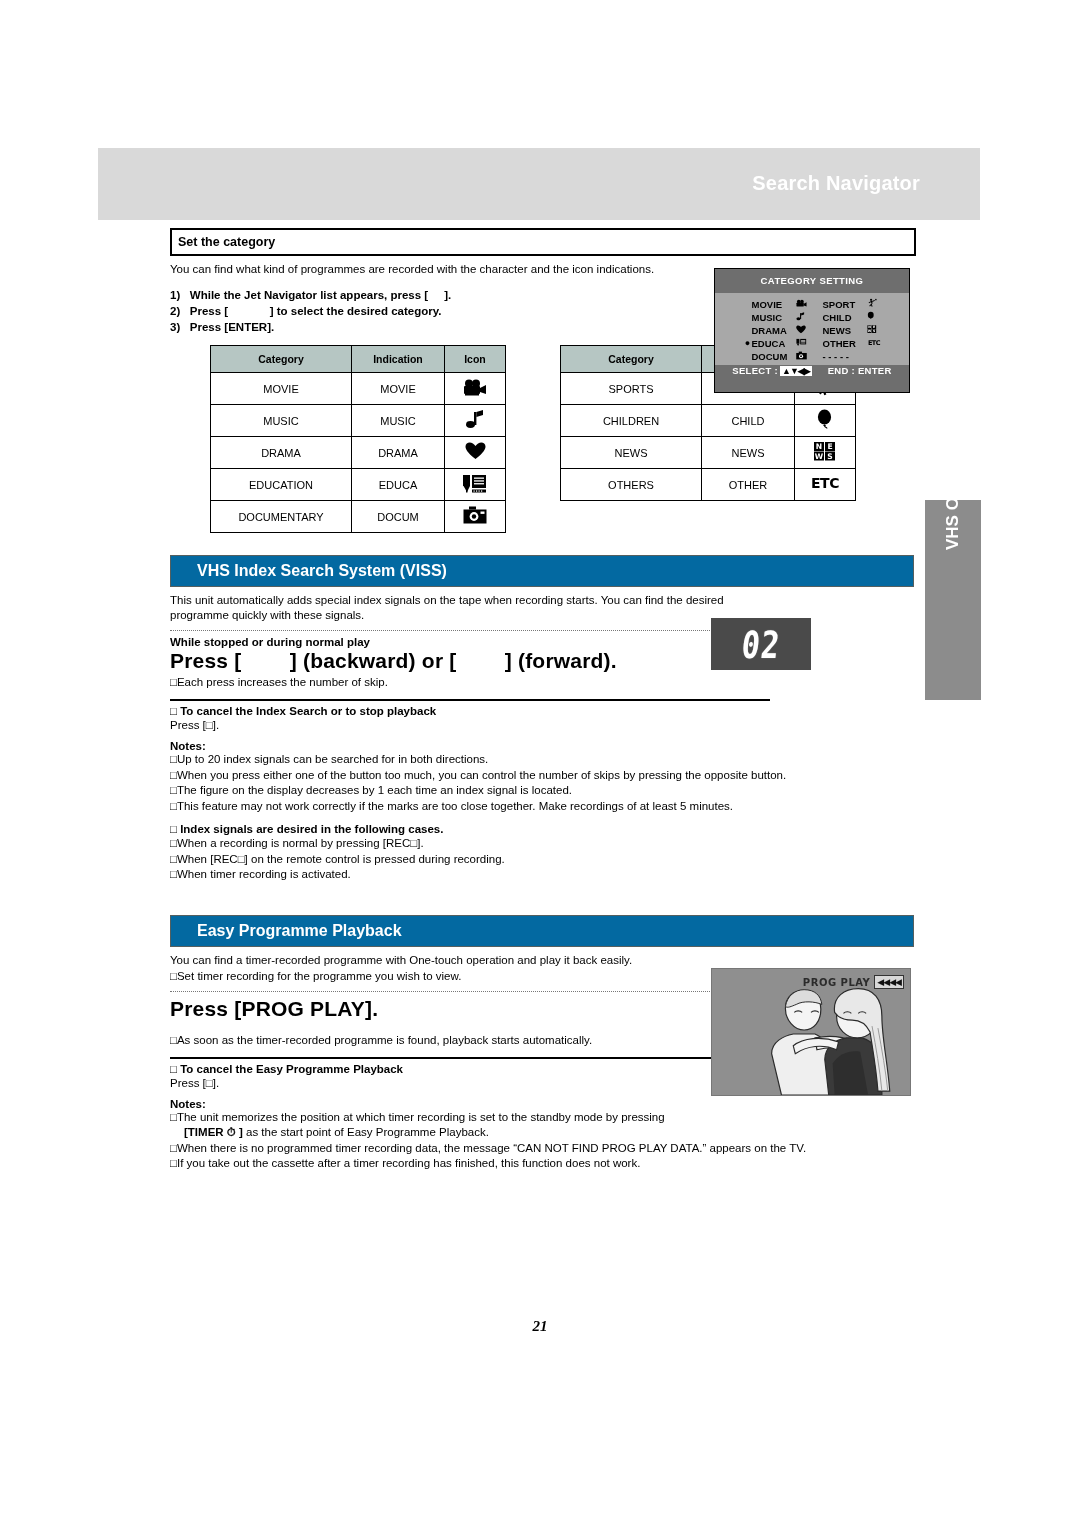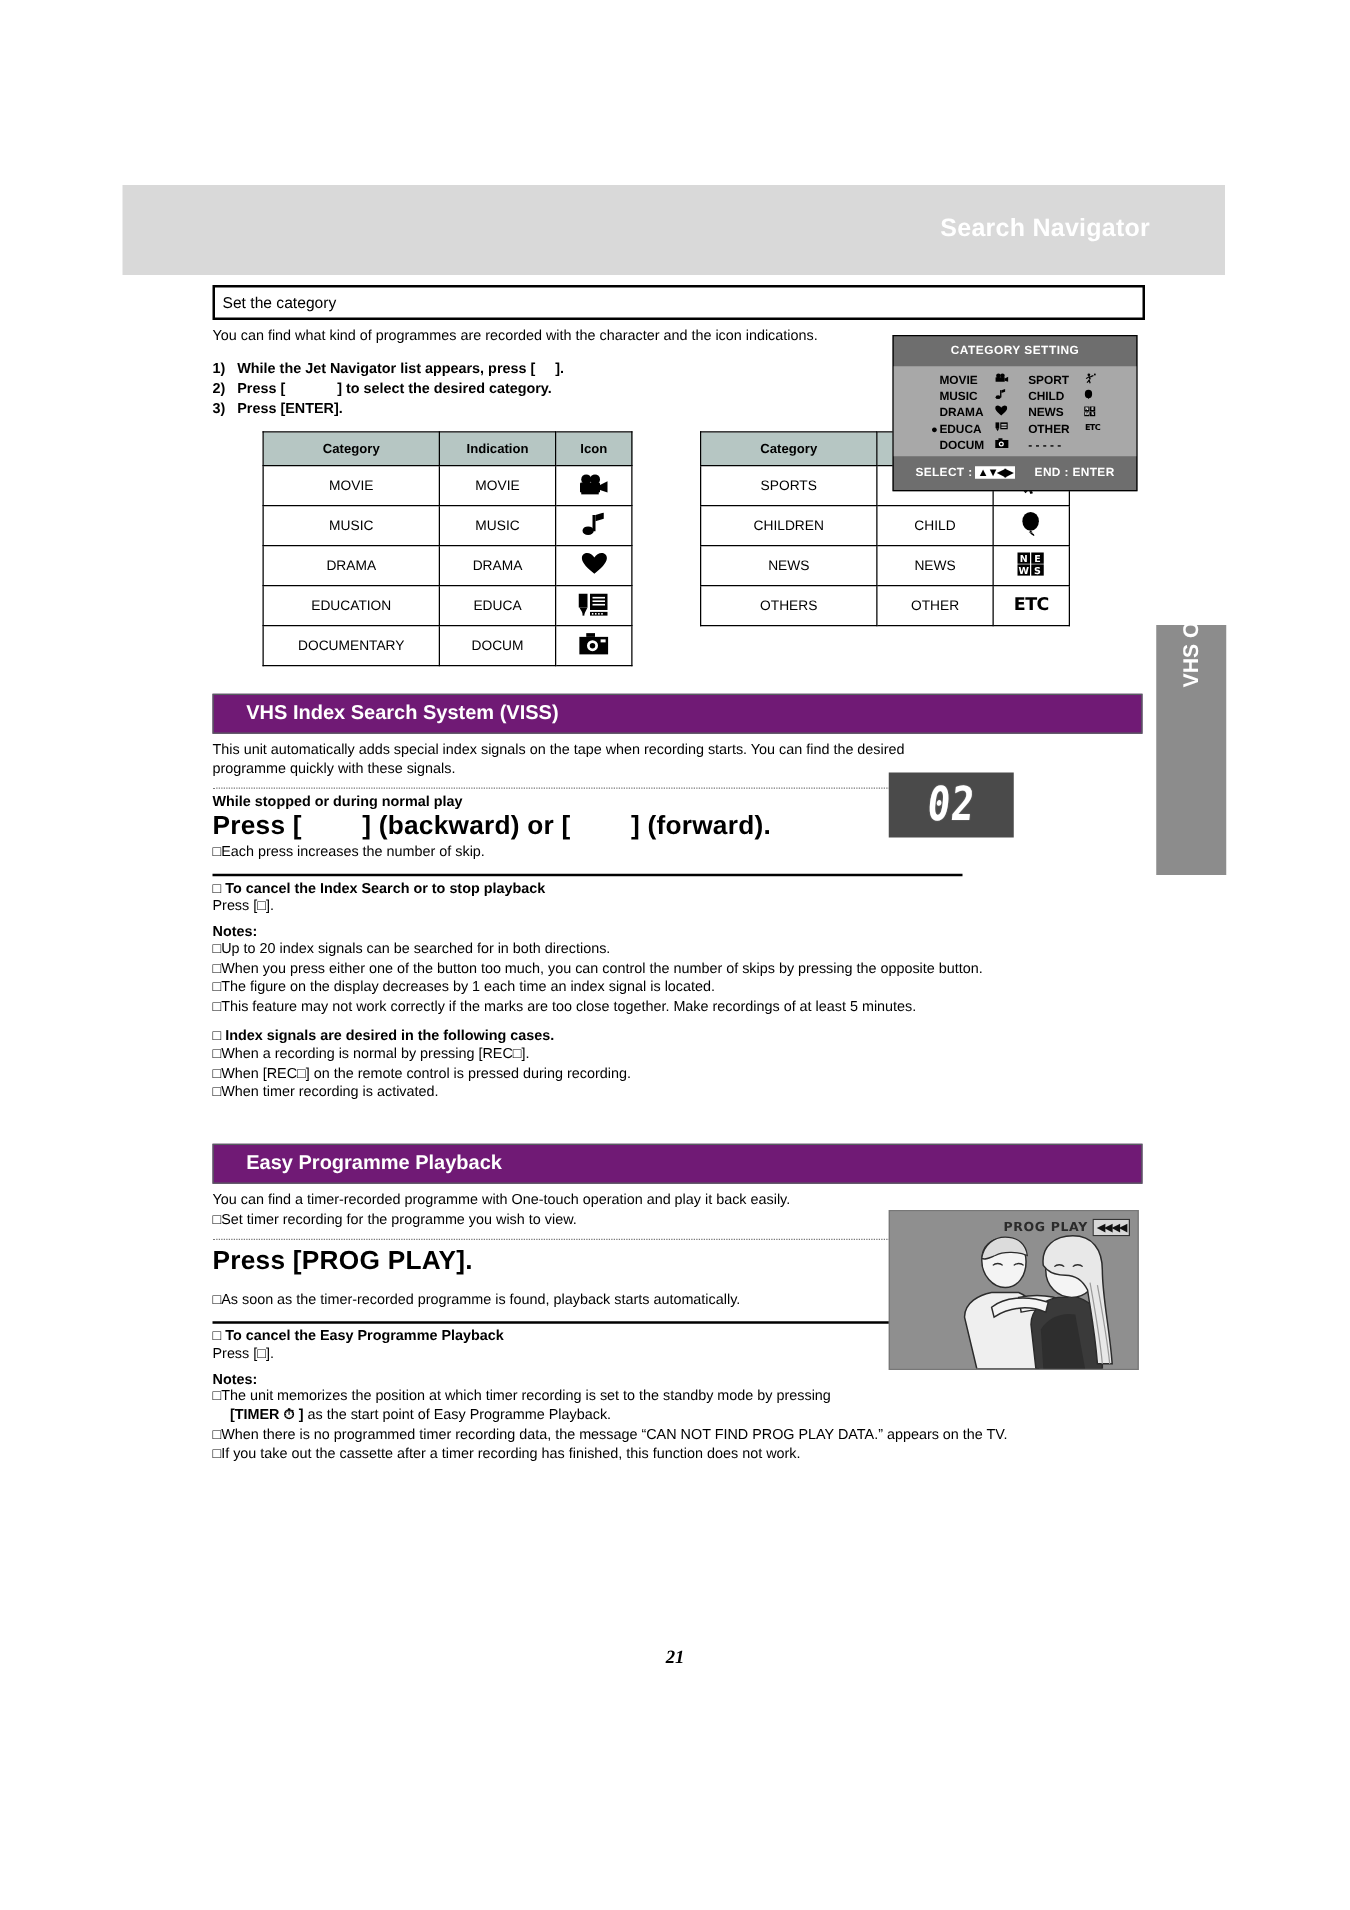--- a/index.html
+++ b/index.html
@@ -72,21 +72,21 @@
     width: 742px;
   }
 
   
   .box-title {
     border: 2px solid #000;
     height: 22px;
     line-height: 22px;
     padding: 1px 0 1px 6px;
     font-size: 12.5px;
-    font-weight: normal;
+    font-weight: bold;
     box-sizing: content-box;
     width: 736px;
   }
 
   .body-text {
     font-size: 11.5px;
     line-height: 15px;
     margin-top: 6px;
   }
 
@@ -177,38 +177,38 @@
     width: 8px;
     display: inline-block;
     text-align: center;
     font-size: 9px;
   }
   .osd-row .lbl { width: 44px; }
   .osd-row .gl { font-size: 10px; line-height: 1; }
   #osd-footer {
     height: 26px;
     display: flex;
-    align-items: center;
+    align-items: flex-start;
     justify-content: center;
     gap: 16px;
     font-size: 9.5px;
     letter-spacing: 0.3px;
   }
   .arrow-chip {
     background: #fff;
     color: #000;
     padding: 0 2px;
     font-size: 9px;
     letter-spacing: -1px;
     margin-left: 2px;
   }
 
   
   .section-bar {
-    background: #701a75;
+    background: #0369a1;
     color: #fff;
     height: 30px;
     line-height: 30px;
     font-size: 16px;
     font-weight: bold;
     padding-left: 26px;
     width: 716px;
     border: 1px solid #555f5f;
     box-sizing: content-box;
   }

